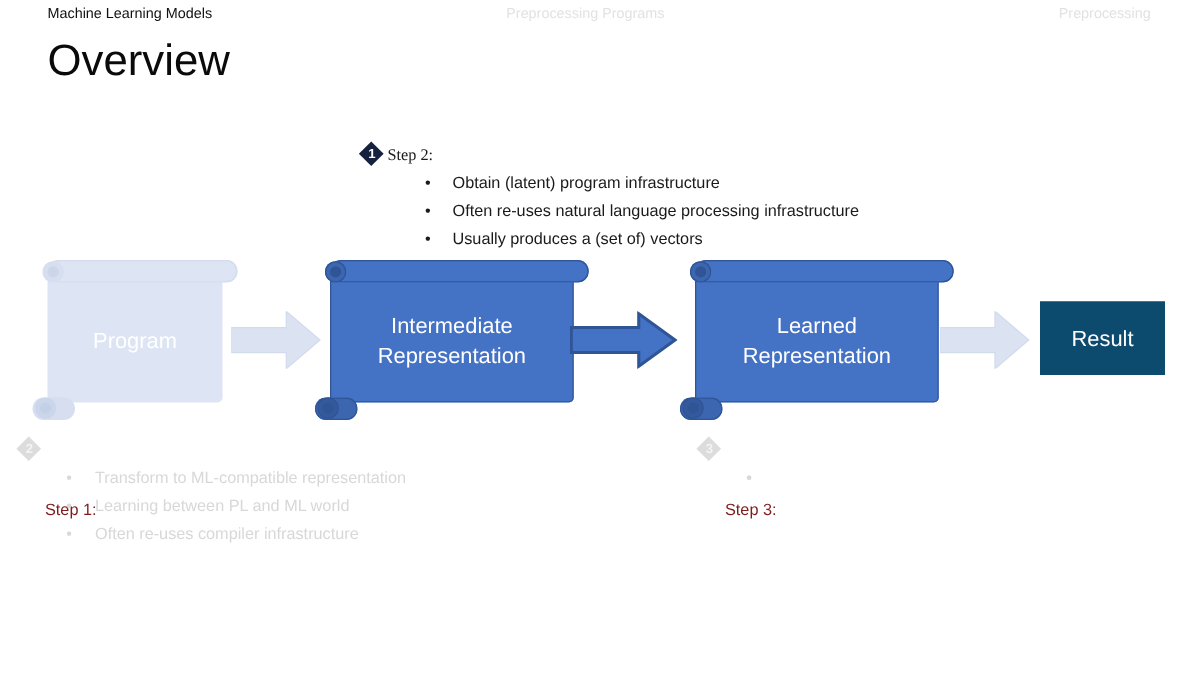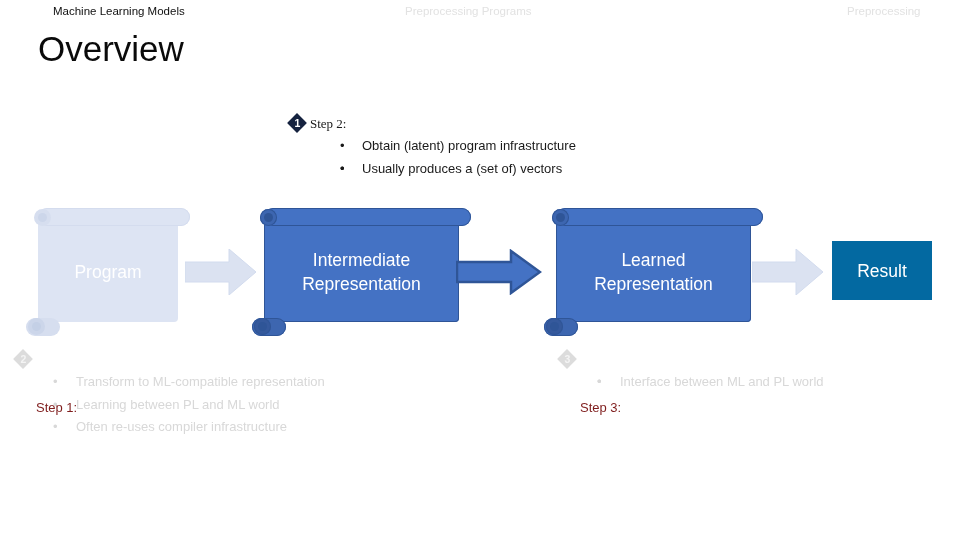--- a/index.html
+++ b/index.html
@@ -24,21 +24,21 @@
   }
   .hdr-tab {
     position: absolute;
     top: 4px;
     font-size: 11.5px;
     line-height: 14px;
     white-space: nowrap;
   }
   .hdr-tab.active { color: #101010; }
   .hdr-tab.muted  { color: #e2e2e2; }
-  #hdr-ml   { left: 53px; }
+  #hdr-ml   { left: 38px; }
   #hdr-prep { left: 405px; }
   #hdr-app  { left: 847px; }
 
   
   #page-title {
     position: absolute;
     left: 38px; top: 27px;
     font-size: 35px;
     line-height: 44px;
     color: #0a0a0a;
@@ -205,21 +205,21 @@
   .scroll-shape.pale .scroll-topcurl { background: #d6deef; }
   .scroll-shape.pale .scroll-topcurl-in { background: #ccd6ea; }
   .scroll-shape.pale .scroll-botroll { background: #d6deef; }
   .scroll-shape.pale .scroll-botcurl { background: #ccd6ea; }
   .scroll-shape.pale .scroll-botcurl-in { background: #c4d0e6; }
   .scroll-shape.pale .scroll-label { color: #ffffff; }
 
   
   .rect-shape {
     position: absolute;
-    background: #0369a1;
+    background: #0c4a6e;
     display: flex;
     align-items: center;
     justify-content: center;
   }
   .rect-shape .rect-label {
     color: #ffffff;
     font-size: 17.5px;
     line-height: 24px;
   }
 
@@ -246,20 +246,21 @@
     </div>
     <div class="step-title">Step 2:</div>
   </div>
   <ul class="step-bullets">
     <li>
       <span class="bdot">•</span>
       <span class="btxt">Obtain (latent) program infrastructure</span>
     </li>
     <li>
       <span class="bdot">•</span>
+      <span class="btxt">Often re-uses natural language processing infrastructure</span>
     </li>
     <li>
       <span class="bdot">•</span>
       <span class="btxt">Usually produces a (set of) vectors</span>
     </li>
   </ul>
 </div>
 
 <div id="pipeline">
 
@@ -365,16 +366,15 @@
       <span class="num">3</span>
     </div>
     <div class="step-title">Step 3:</div>
   </div>
   <ul class="step-bullets">
     <li>
       <span class="bdot">•</span>
     </li>
     <li>
       <span class="bdot">•</span>
-      <span class="btxt">Interface between ML and PL world</span>
     </li>
   </ul>
 </div>
 
 </body></html>

